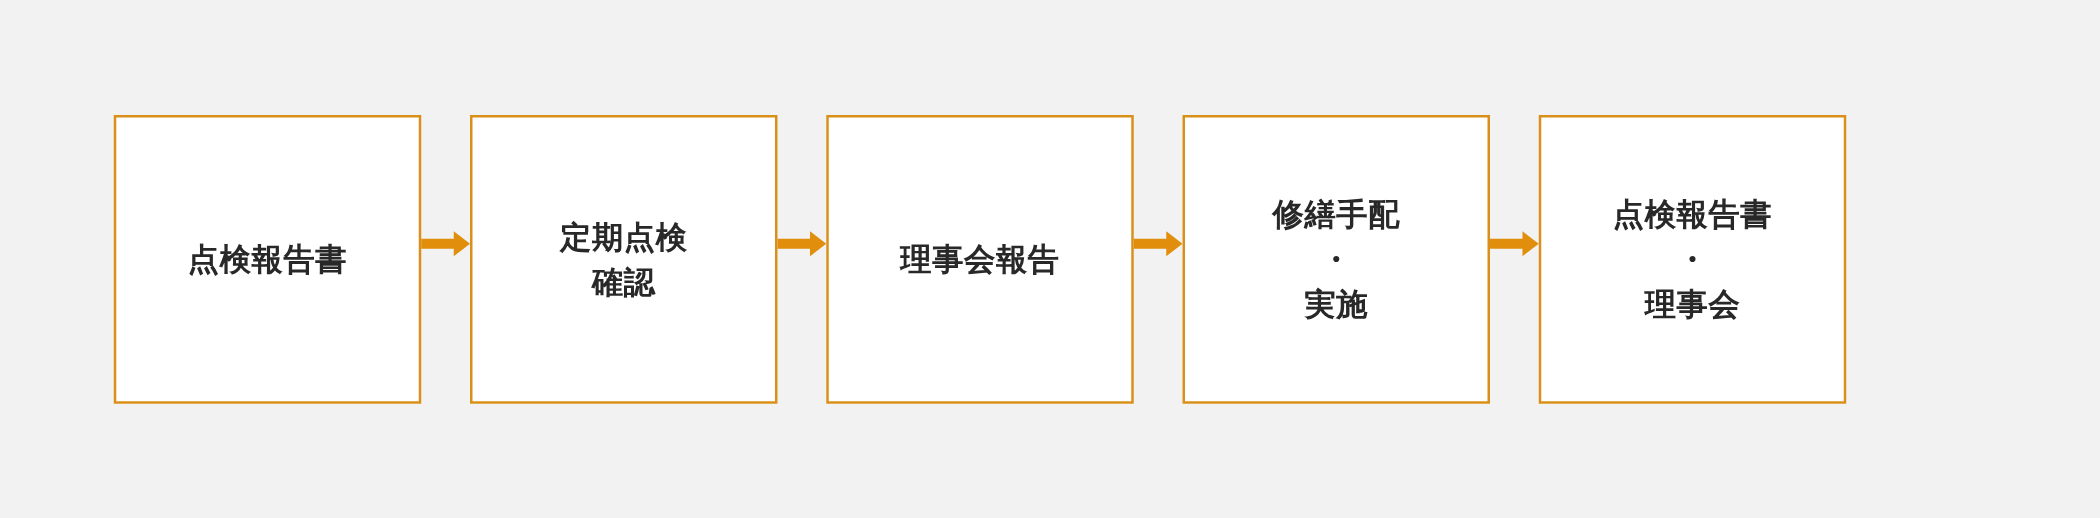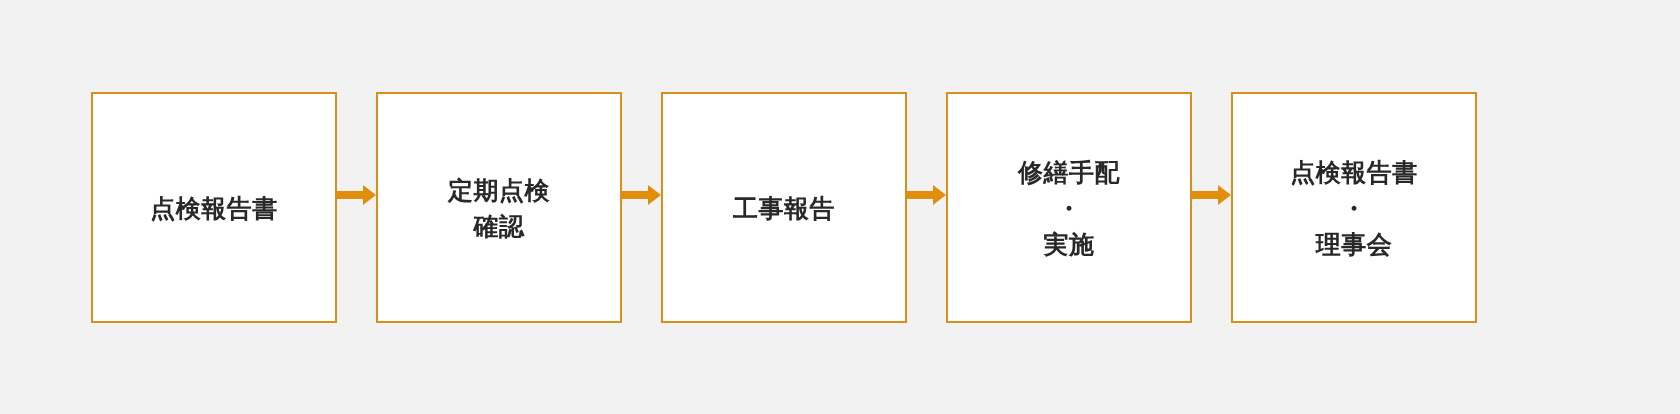--- a/index.html
+++ b/index.html
@@ -103,21 +103,21 @@
       <span class="step-label">定期点検
 確認</span>
     </div>
 
     <div class="flow-arrow">
       <div class="arrow-shaft"></div>
       <div class="arrow-head"></div>
     </div>
 
     <div class="flow-step">
-      <span class="step-label">工事報告</span>
+      <span class="step-label">理事会報告</span>
     </div>
 
     <div class="flow-arrow">
       <div class="arrow-shaft"></div>
       <div class="arrow-head"></div>
     </div>
 
     <div class="flow-step">
       <span class="step-label">修繕手配
 ・

